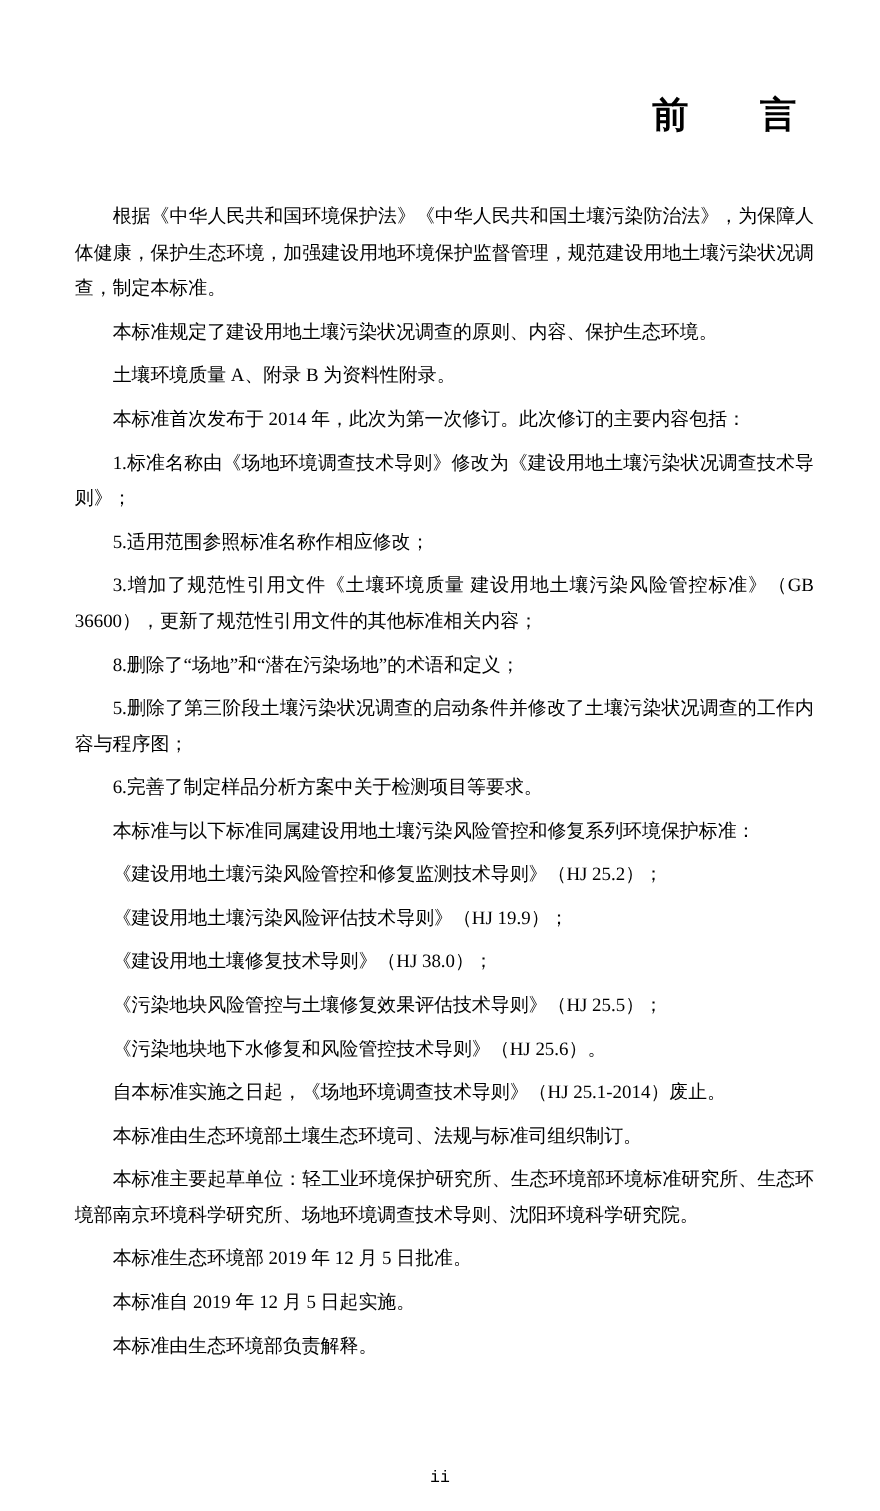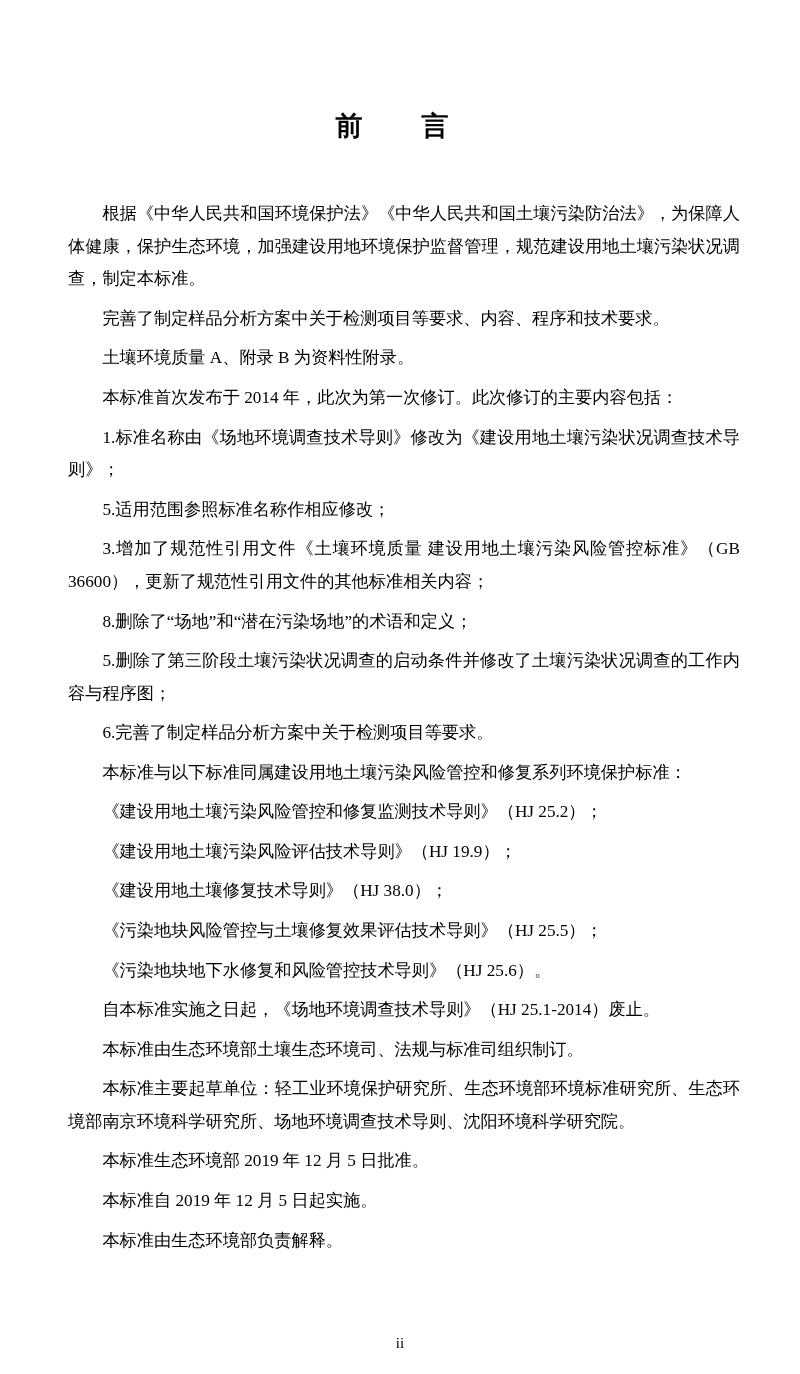--- a/index.html
+++ b/index.html
@@ -18,23 +18,23 @@
   .page {
     position: absolute;
     left: 0;
     top: 0;
     width: 800px;
     height: 1374px;
     box-sizing: border-box;
     padding: 0 60px;
   }
   .doc-title {
-    margin-top: 108px;
-    text-align: center;
-    font-size: 27px;
+    margin-top: 82px;
+    text-align: right;
+    font-size: 33px;
     font-weight: bold;
     letter-spacing: 16px;
     font-family: "Liberation Serif", "DejaVu Serif", serif;
   }
   .body-block {
     margin-top: 54px;
   }
   p.para {
     margin: 0 0 0.40em 8px;
     font-size: 17.2px;
@@ -44,33 +44,33 @@
     text-indent: 2em;
     font-family: "Liberation Serif", "DejaVu Serif", serif;
   }
   .page-number {
     position: absolute;
     left: 0;
     right: 0;
     bottom: 22px;
     text-align: center;
     font-size: 15px;
-    font-family: Liberation Serif, serif;
+    font-family: Liberation Mono, monospace;
   }
 </style>
 </head>
 <body>
 
 <div class="page">
 
   <div class="doc-title">前　言</div>
 
   <div class="body-block">
     <p class="para">根据《中华人民共和国环境保护法》《中华人民共和国土壤污染防治法》，为保障人体健康，保护生态环境，加强建设用地环境保护监督管理，规范建设用地土壤污染状况调查，制定本标准。</p>
-    <p class="para">完善了制定样品分析方案中关于检测项目等要求、内容、程序和技术要求。</p>
+    <p class="para">本标准规定了建设用地土壤污染状况调查的原则、内容、保护生态环境。</p>
     <p class="para">土壤环境质量 A、附录 B 为资料性附录。</p>
     <p class="para">本标准首次发布于 2014 年，此次为第一次修订。此次修订的主要内容包括：</p>
     <p class="para">1.标准名称由《场地环境调查技术导则》修改为《建设用地土壤污染状况调查技术导则》；</p>
     <p class="para">5.适用范围参照标准名称作相应修改；</p>
     <p class="para">3.增加了规范性引用文件《土壤环境质量 建设用地土壤污染风险管控标准》（GB 36600），更新了规范性引用文件的其他标准相关内容；</p>
     <p class="para">8.删除了“场地”和“潜在污染场地”的术语和定义；</p>
     <p class="para">5.删除了第三阶段土壤污染状况调查的启动条件并修改了土壤污染状况调查的工作内容与程序图；</p>
     <p class="para">6.完善了制定样品分析方案中关于检测项目等要求。</p>
     <p class="para">本标准与以下标准同属建设用地土壤污染风险管控和修复系列环境保护标准：</p>
     <p class="para">《建设用地土壤污染风险管控和修复监测技术导则》（HJ 25.2）；</p>

